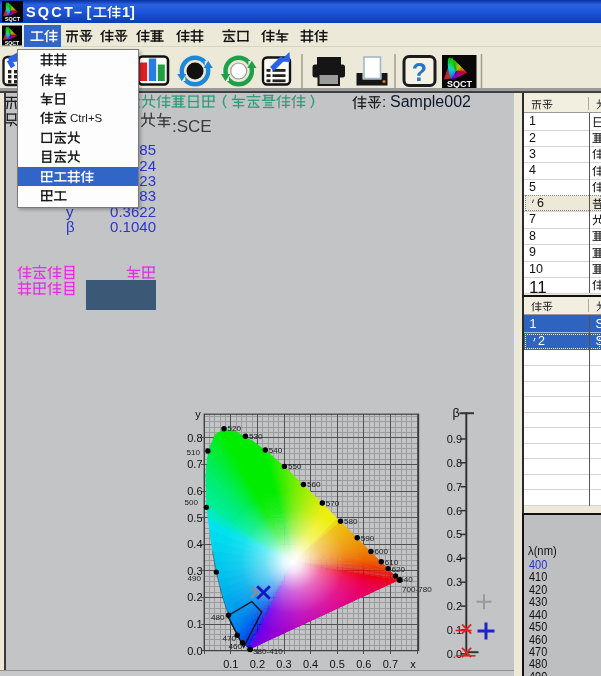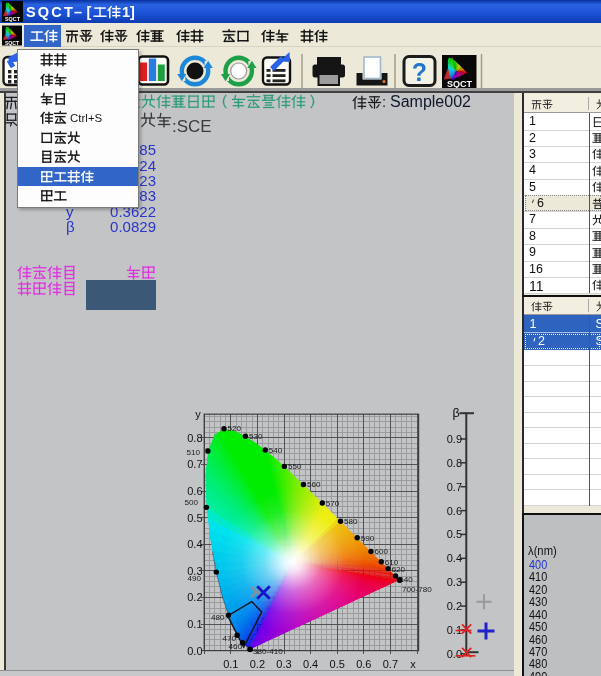--- a/index.html
+++ b/index.html
@@ -1064,21 +1064,21 @@
     <div class="abs" style="left:96px;top:141.9px;width:60px;text-align:right;font-size:15px;line-height:15px;color:#2b35c8">0.1485</div>
     <div class="abs" style="left:66px;top:157.9px;font-size:15px;line-height:15px;color:#2b35c8">Y</div>
     <div class="abs" style="left:96px;top:157.9px;width:60px;text-align:right;font-size:15px;line-height:15px;color:#2b35c8">0.3624</div>
     <div class="abs" style="left:66px;top:172.9px;font-size:15px;line-height:15px;color:#2b35c8">Z</div>
     <div class="abs" style="left:96px;top:172.9px;width:60px;text-align:right;font-size:15px;line-height:15px;color:#2b35c8">0.4723</div>
     <div class="abs" style="left:66px;top:188.4px;font-size:15px;line-height:15px;color:#2b35c8">x</div>
     <div class="abs" style="left:96px;top:188.4px;width:60px;text-align:right;font-size:15px;line-height:15px;color:#2b35c8">0.2283</div>
     <div class="abs" style="left:66px;top:204.4px;font-size:15px;line-height:15px;color:#2b35c8">y</div>
     <div class="abs" style="left:96px;top:204.4px;width:60px;text-align:right;font-size:15px;line-height:15px;color:#2b35c8">0.3622</div>
     <div class="abs" style="left:66px;top:219.4px;font-size:15px;line-height:15px;color:#2b35c8">β</div>
-    <div class="abs" style="left:96px;top:219.4px;width:60px;text-align:right;font-size:15px;line-height:15px;color:#2b35c8">0.0829</div>
+    <div class="abs" style="left:96px;top:219.4px;width:60px;text-align:right;font-size:15px;line-height:15px;color:#2b35c8">0.1040</div>
     <div style="position:absolute;left:17.0px;top:264.5px;">
       <svg width="60" height="15" viewBox="0 0 60 15" style="display:block">
         <line x1="3.00" y1="4.50" x2="3.00" y2="13.50" stroke="#e12fe1" stroke-width="1.28" stroke-linecap="square"></line>
         <line x1="1.20" y1="5.70" x2="4.50" y2="1.80" stroke="#e12fe1" stroke-width="1.28" stroke-linecap="square"></line>
         <line x1="6.30" y1="3.90" x2="13.80" y2="3.90" stroke="#e12fe1" stroke-width="1.28" stroke-linecap="square"></line>
         <line x1="9.90" y1="1.50" x2="9.90" y2="13.50" stroke="#e12fe1" stroke-width="1.28" stroke-linecap="square"></line>
         <line x1="6.30" y1="7.80" x2="13.50" y2="7.80" stroke="#e12fe1" stroke-width="1.28" stroke-linecap="square"></line>
         <line x1="6.30" y1="11.40" x2="13.50" y2="11.40" stroke="#e12fe1" stroke-width="1.28" stroke-linecap="square"></line>
         <line x1="22.50" y1="0.60" x2="22.50" y2="2.10" stroke="#e12fe1" stroke-width="1.28" stroke-linecap="square"></line>
         <line x1="16.20" y1="2.70" x2="28.80" y2="2.70" stroke="#e12fe1" stroke-width="1.28" stroke-linecap="square"></line>
@@ -1742,34 +1742,34 @@
       <svg width="12" height="12" viewBox="0 0 12 12" style="display:block">
         <line x1="0.96" y1="1.68" x2="11.04" y2="1.68" stroke="#222" stroke-width="1.02" stroke-linecap="square"></line>
         <line x1="2.40" y1="3.84" x2="9.60" y2="3.84" stroke="#222" stroke-width="1.02" stroke-linecap="square"></line>
         <line x1="2.40" y1="6.00" x2="9.60" y2="6.00" stroke="#222" stroke-width="1.02" stroke-linecap="square"></line>
         <line x1="2.40" y1="8.16" x2="9.60" y2="8.16" stroke="#222" stroke-width="1.02" stroke-linecap="square"></line>
         <line x1="0.96" y1="10.32" x2="11.04" y2="10.32" stroke="#222" stroke-width="1.02" stroke-linecap="square"></line>
         <line x1="4.08" y1="1.68" x2="4.08" y2="10.32" stroke="#222" stroke-width="1.02" stroke-linecap="square"></line>
         <line x1="7.92" y1="1.68" x2="7.92" y2="10.32" stroke="#222" stroke-width="1.02" stroke-linecap="square"></line>
       </svg>
     </div>
-    <div class="abs" style="left:529px;top:261.5px;font-size:12.5px;color:#111">16</div>
+    <div class="abs" style="left:529px;top:261.5px;font-size:12.5px;color:#111">10</div>
     <div class="abs" style="left:524px;top:276.9px;width:77px;height:1px;background:#d4d4d4"></div>
     <div style="position:absolute;left:591.5px;top:263.0px;">
       <svg width="12" height="12" viewBox="0 0 12 12" style="display:block">
         <line x1="0.96" y1="1.68" x2="11.04" y2="1.68" stroke="#222" stroke-width="1.02" stroke-linecap="square"></line>
         <line x1="2.40" y1="3.84" x2="9.60" y2="3.84" stroke="#222" stroke-width="1.02" stroke-linecap="square"></line>
         <line x1="2.40" y1="6.00" x2="9.60" y2="6.00" stroke="#222" stroke-width="1.02" stroke-linecap="square"></line>
         <line x1="2.40" y1="8.16" x2="9.60" y2="8.16" stroke="#222" stroke-width="1.02" stroke-linecap="square"></line>
         <line x1="0.96" y1="10.32" x2="11.04" y2="10.32" stroke="#222" stroke-width="1.02" stroke-linecap="square"></line>
         <line x1="4.08" y1="1.68" x2="4.08" y2="10.32" stroke="#222" stroke-width="1.02" stroke-linecap="square"></line>
         <line x1="7.92" y1="1.68" x2="7.92" y2="10.32" stroke="#222" stroke-width="1.02" stroke-linecap="square"></line>
       </svg>
     </div>
-    <div class="abs" style="left:529px;top:277.9px;font-size:14px;color:#111">11</div>
+    <div class="abs" style="left:529px;top:277.9px;font-size:17px;color:#111">11</div>
     <div class="abs" style="left:524px;top:293.3px;width:77px;height:1px;background:#d4d4d4"></div>
     <div style="position:absolute;left:591.5px;top:279.4px;">
       <svg width="12" height="12" viewBox="0 0 12 12" style="display:block">
         <line x1="2.40" y1="3.60" x2="2.40" y2="10.80" stroke="#222" stroke-width="1.02" stroke-linecap="square"></line>
         <line x1="0.96" y1="4.56" x2="3.60" y2="1.44" stroke="#222" stroke-width="1.02" stroke-linecap="square"></line>
         <line x1="5.04" y1="3.12" x2="11.04" y2="3.12" stroke="#222" stroke-width="1.02" stroke-linecap="square"></line>
         <line x1="7.92" y1="1.20" x2="7.92" y2="10.80" stroke="#222" stroke-width="1.02" stroke-linecap="square"></line>
         <line x1="5.04" y1="6.24" x2="10.80" y2="6.24" stroke="#222" stroke-width="1.02" stroke-linecap="square"></line>
         <line x1="5.04" y1="9.12" x2="10.80" y2="9.12" stroke="#222" stroke-width="1.02" stroke-linecap="square"></line>
       </svg>

